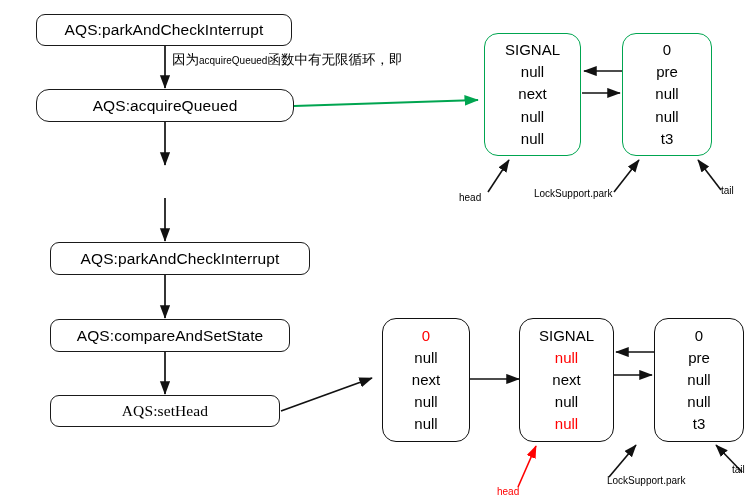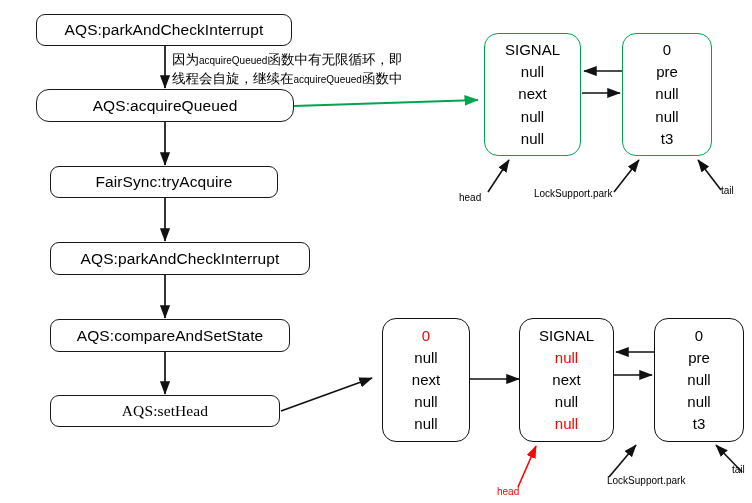--- a/index.html
+++ b/index.html
@@ -144,43 +144,37 @@
   </svg>
 
   <div class="flow-box" style="left:14px; top:14px; width:256px; height:32px;">
     <span>AQS:parkAndCheckInterrupt</span>
   </div>
 
   <div class="flow-box" style="left:14px; top:89px; width:258px; height:33px;border-radius:13px;">
     <span>AQS:acquireQueued</span>
   </div>
 
-  <div class="flow-box" style="left:28px; top:166px; width:228px; height:32px;">
-    <span>FairSync:tryAcquire</span>
-  </div>
 
   <div class="flow-box" style="left:28px; top:242px; width:260px; height:33px;">
     <span>AQS:parkAndCheckInterrupt</span>
   </div>
 
   <div class="flow-box" style="left:28px; top:319px; width:240px; height:33px;">
     <span>AQS:compareAndSetState</span>
   </div>
 
   <div class="flow-box" style="left:28px; top:395px; width:230px; height:32px;font-family:Liberation Serif, serif;">
     <span>AQS:setHead</span>
   </div>
 
   <div class="annotation" style="left:150px; top:50px;">
     <div>
       <span>因为</span><span class="ascii">acquireQueued</span><span>函数中有无限循环，即</span>
     </div>
-    <div>
-      <span>线程会自旋，继续在</span><span class="ascii">acquireQueued</span><span>函数中</span>
-    </div>
   </div>
 
   <div class="node-box green" style="left:462px; top:33px; width:97px; height:123px;">
     <div class="node-field">SIGNAL</div>
     <div class="node-field">null</div>
     <div class="node-field">next</div>
     <div class="node-field">null</div>
     <div class="node-field">null</div>
   </div>
 

